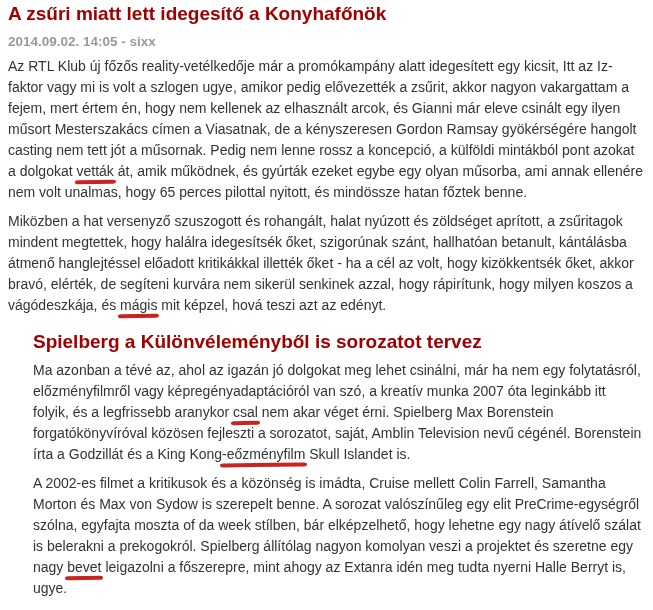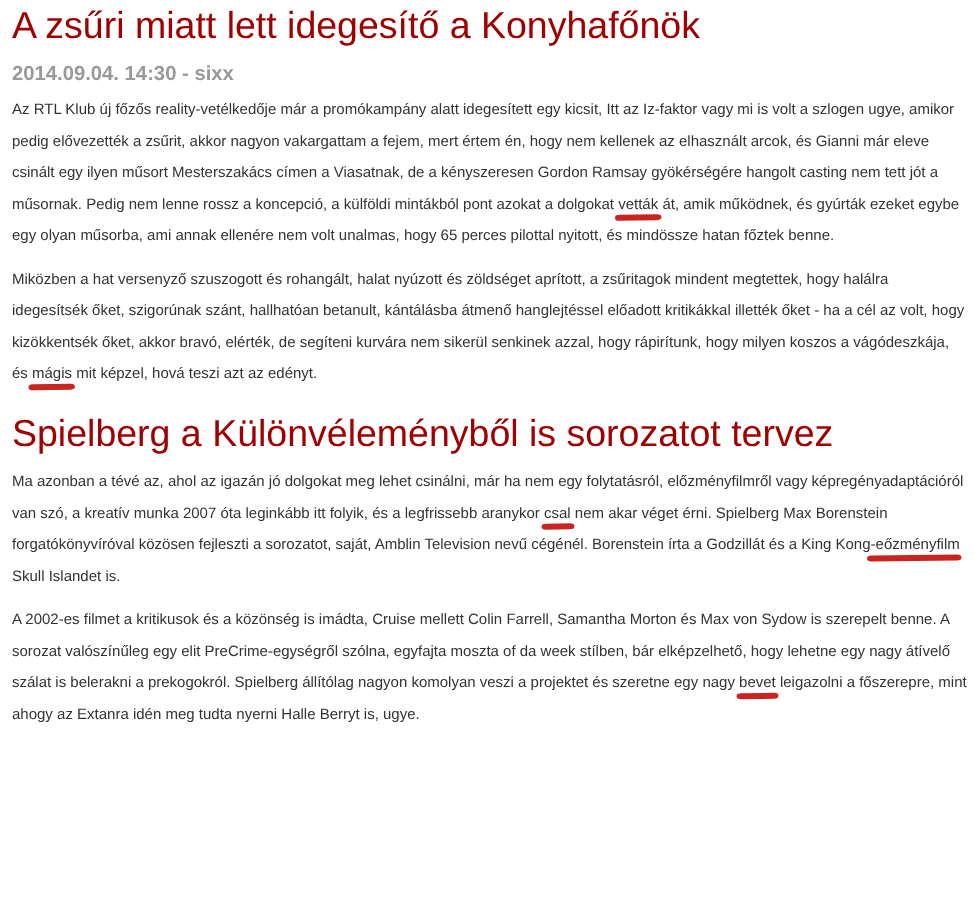--- a/index.html
+++ b/index.html
@@ -18,40 +18,40 @@
     width: 653px;
     height: 610px;
     background: var(--background);
     font-family: "Liberation Sans", "DejaVu Sans", sans-serif;
     overflow: hidden;
   }
   .page {
     padding: 3px 8px 0 8px;
   }
   .article { margin: 0; }
-  .article + .article { margin-top: 15px; }
+  .article + .article { margin-top: 15px; margin-left: 25px; }
   .title {
     margin: 0;
     color: var(--title);
-    font-size: 25px;
-    font-weight: normal;
+    font-size: 19px;
+    font-weight: bold;
     line-height: 1.15;
     cursor: pointer;
   }
   .date {
     margin-top: 9px;
     color: var(--date);
     font-size: 13.5px;
     font-weight: bold;
   }
   .body { margin-top: 0; }
   .body p {
     margin: 7px 0 8px 0;
     color: var(--body);
-    font-size: 10px;
+    font-size: 14px;
     line-height: 21px;
   }
   .typo-mark {
     position: relative;
   }
   .typo-mark::after {
     content: "";
     position: absolute;
     left: -2px;
     right: -2px;
@@ -65,21 +65,21 @@
     transform: rotate(-0.7deg);
   }
 </style>
 </head>
 <body>
 
 <div class="page">
 
   <section class="article">
     <h1 class="title">A zsűri miatt lett idegesítő a Konyhafőnök</h1>
-    <div class="date">2014.09.04. 14:30 - sixx</div>
+    <div class="date">2014.09.02. 14:05 - sixx</div>
     <div class="body">
         <p><span>Az RTL Klub új főzős reality-vetélkedője már a promókampány alatt idegesített egy kicsit, Itt az Iz-faktor vagy mi is volt a szlogen ugye, amikor pedig elővezették a zsűrit, akkor nagyon vakargattam a fejem, mert értem én, hogy nem kellenek az elhasznált arcok, és Gianni már eleve csinált egy ilyen műsort Mesterszakács címen a Viasatnak, de a kényszeresen Gordon Ramsay gyökérségére hangolt casting nem tett jót a műsornak. Pedig nem lenne rossz a koncepció, a külföldi mintákból pont azokat a dolgokat </span><span class="typo-mark">vetták</span><span> át, amik működnek, és gyúrták ezeket egybe egy olyan műsorba, ami annak ellenére nem volt unalmas, hogy 65 perces pilottal nyitott, és mindössze hatan főztek benne.</span></p>
         <p><span>Miközben a hat versenyző szuszogott és rohangált, halat nyúzott és zöldséget aprított, a zsűritagok mindent megtettek, hogy halálra idegesítsék őket, szigorúnak szánt, hallhatóan betanult, kántálásba átmenő hanglejtéssel előadott kritikákkal illették őket - ha a cél az volt, hogy kizökkentsék őket, akkor bravó, elérték, de segíteni kurvára nem sikerül senkinek azzal, hogy rápirítunk, hogy milyen koszos a vágódeszkája, és </span><span class="typo-mark">mágis</span><span> mit képzel, hová teszi azt az edényt.</span></p>
       </div>
   </section>
 
   <section class="article">
     <h1 class="title">Spielberg a Különvéleményből is sorozatot tervez</h1>
     <div class="body">
         <p><span>Ma azonban a tévé az, ahol az igazán jó dolgokat meg lehet csinálni, már ha nem egy folytatásról, előzményfilmről vagy képregényadaptációról van szó, a kreatív munka 2007 óta leginkább itt folyik, és a legfrissebb aranykor </span><span class="typo-mark">csal</span><span> nem akar véget érni. Spielberg Max Borenstein forgatókönyvíróval közösen fejleszti a sorozatot, saját, Amblin Television nevű cégénél. Borenstein írta a Godzillát és a King Kong</span><span class="typo-mark">-eőzményfilm</span><span> Skull Islandet is.</span></p>

